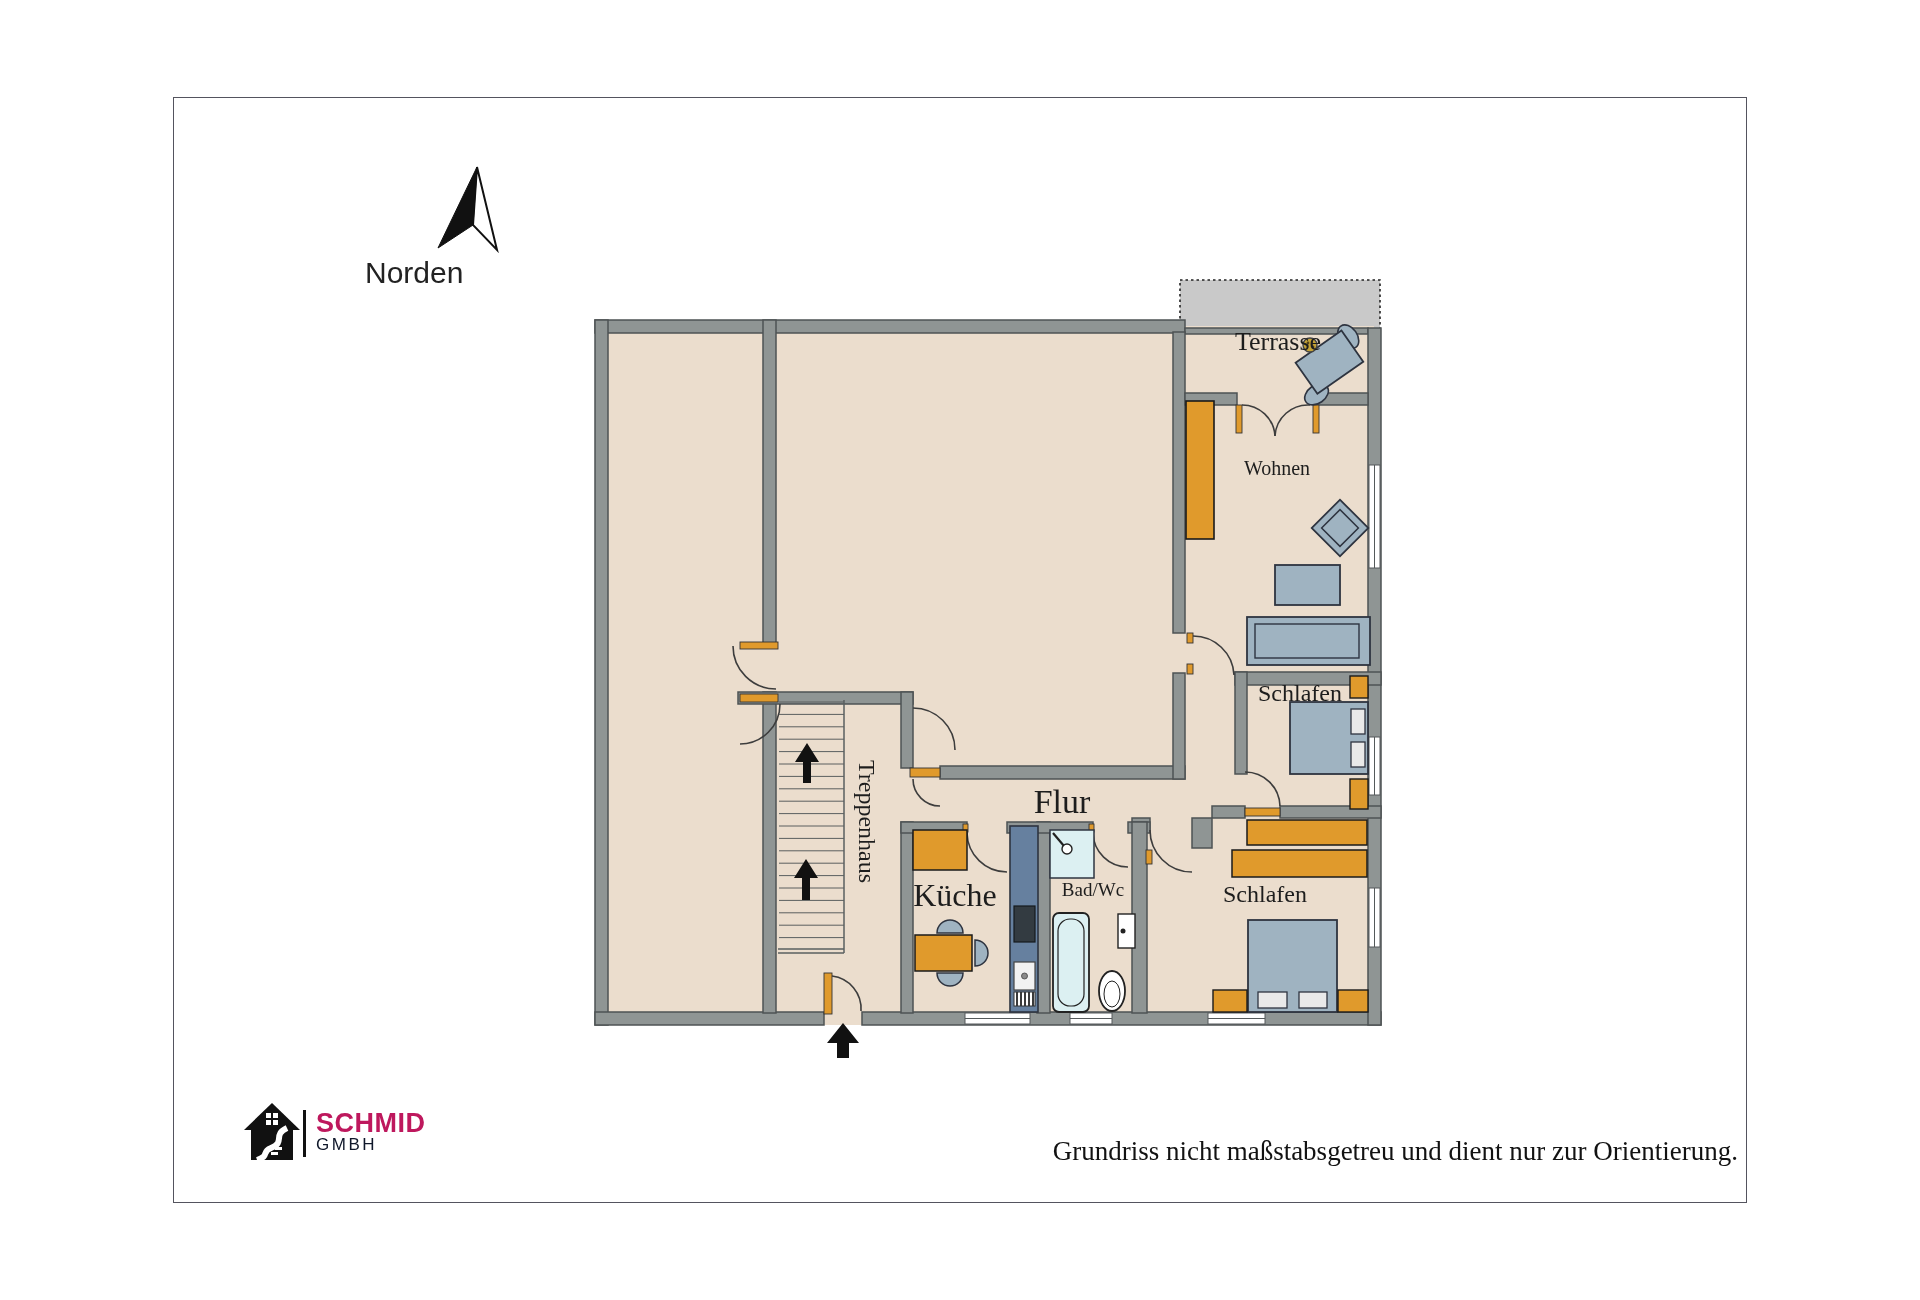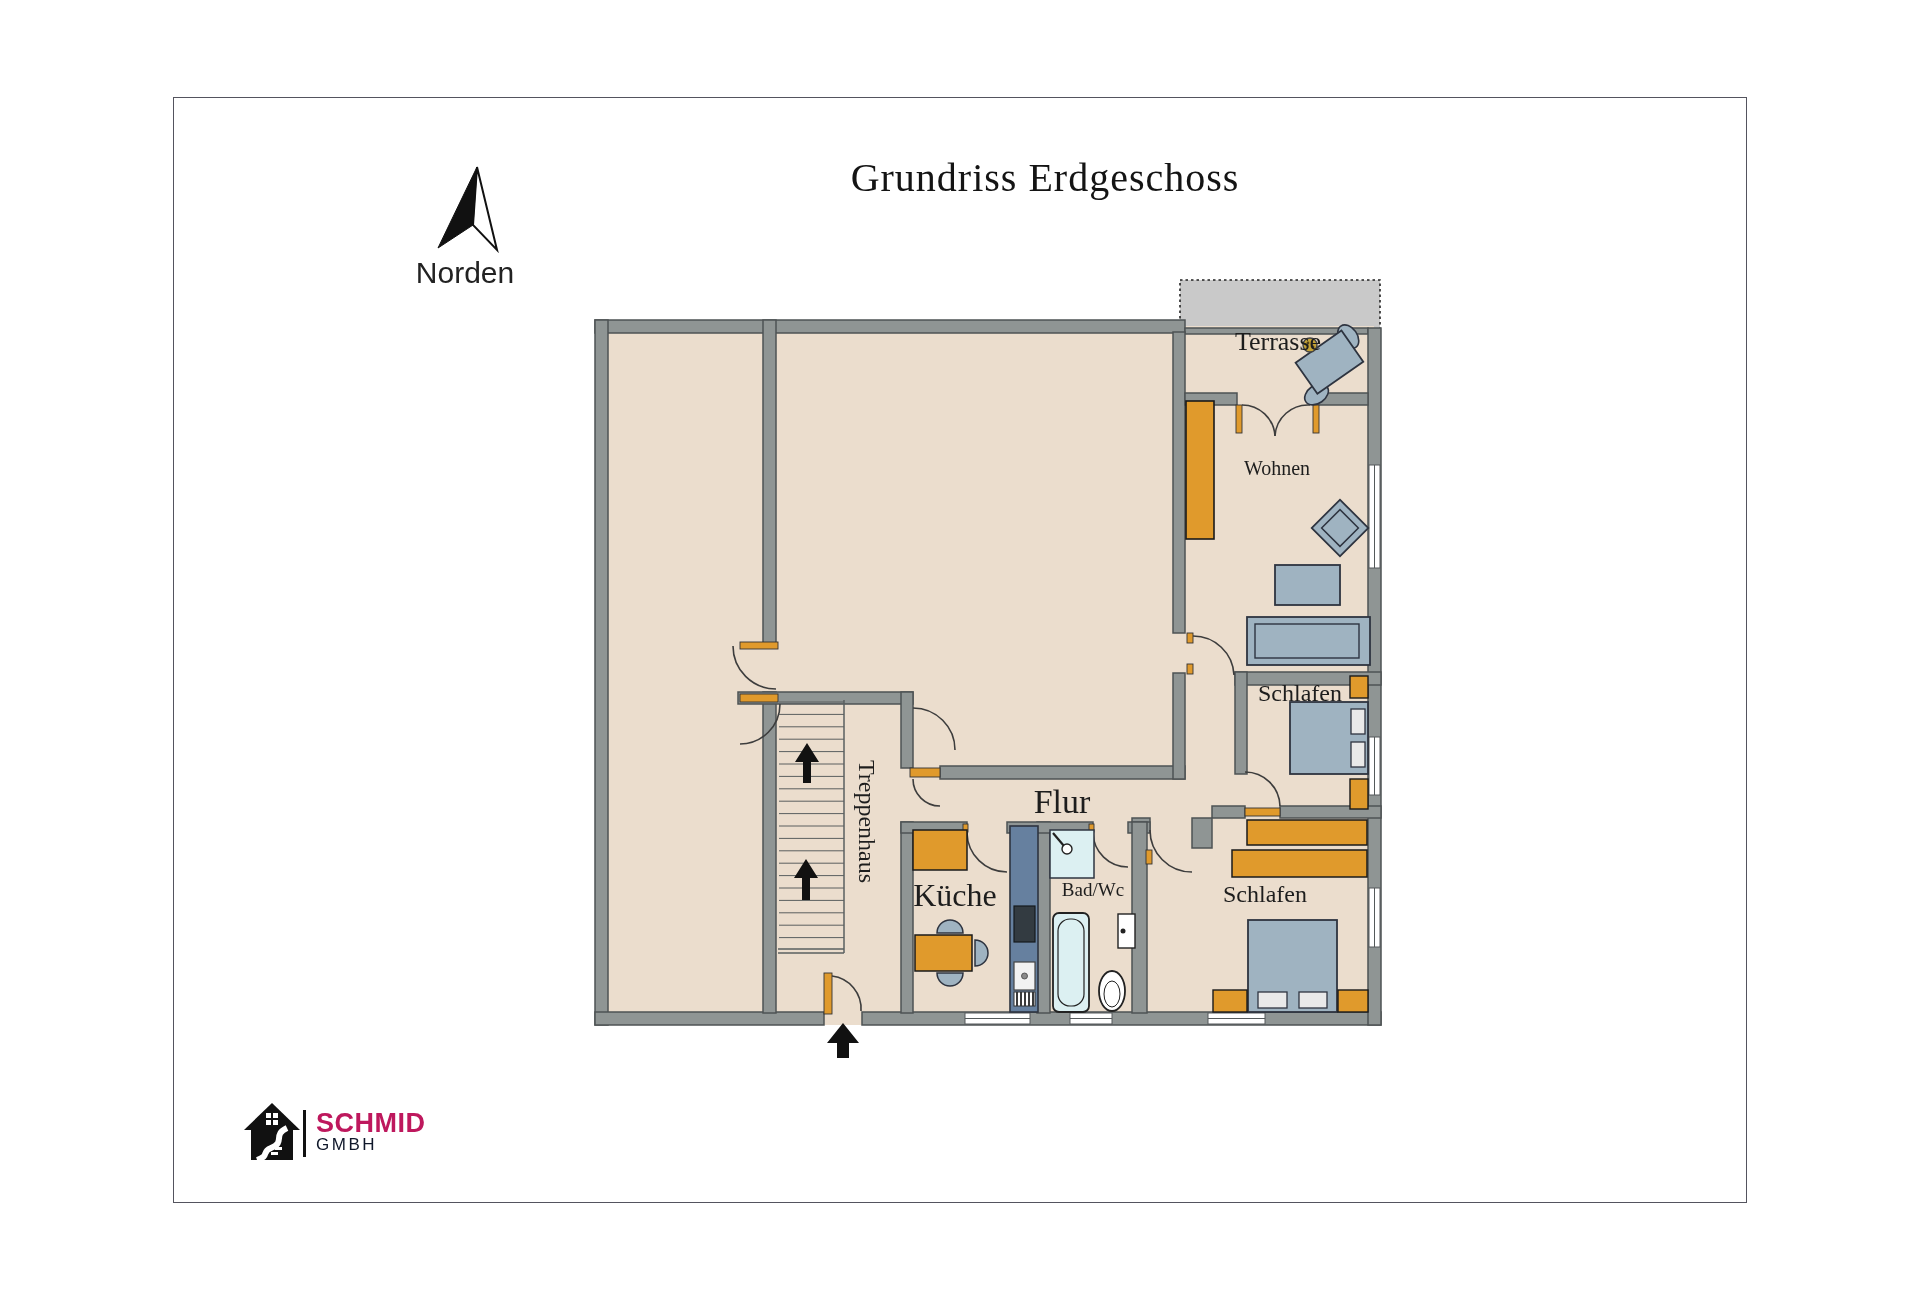--- a/index.html
+++ b/index.html
@@ -2,21 +2,21 @@
 <html><head>
 <meta charset="utf-8">
 <style>
   html,body{margin:0;padding:0;background:#ffffff;}
   .canvas{position:relative;width:1920px;height:1300px;background:#ffffff;overflow:hidden;
           font-family:"Liberation Serif","DejaVu Serif",serif;color:#1a1a1a;}
   .frame{position:absolute;left:173px;top:97px;width:1572px;height:1104px;
          border:1.6px solid #54545e;}
   .page-title{position:absolute;left:645px;top:154px;width:800px;text-align:center;
               font-size:40px;letter-spacing:1px;color:#141414;}
-  .compass-label{position:absolute;left:365px;top:256px;width:200px;text-align:center;
+  .compass-label{position:absolute;left:365px;top:256px;width:200px;
                  font-family:"Liberation Sans","DejaVu Sans",sans-serif;font-size:30px;color:#222;}
   .room-label{position:absolute;text-align:center;color:#1d1d1d;white-space:nowrap;}
   .lbl-terrasse{left:1178px;top:299px;width:200px;font-size:26px;margin-top:28px;}
   .lbl-wohnen{left:1177px;top:457px;width:200px;font-size:20px;}
   .lbl-schlafen1{left:1200px;top:680px;width:200px;font-size:24px;}
   .lbl-schlafen2{left:1165px;top:881px;width:200px;font-size:24px;}
   .lbl-flur{left:1012px;top:783px;width:100px;font-size:34px;}
   .lbl-kueche{left:905px;top:877px;width:100px;font-size:32px;}
   .lbl-bad{left:1043px;top:879px;width:100px;font-size:19px;}
   .lbl-treppenhaus{left:766px;top:808px;width:200px;font-size:24px;
@@ -30,21 +30,20 @@
              font-weight:normal;font-size:17px;letter-spacing:2.5px;color:#0f172a;}
   .disclaimer{position:absolute;right:182px;top:1136px;width:840px;text-align:right;
               font-size:27px;color:#121212;}
 </style>
 </head>
 <body>
 
 <div class="canvas">
   <div class="frame"></div>
 
-  <div class="page-title">Grundriss Erdgeschoss</div>
 
   <svg class="plan-svg" width="1920" height="1300">
     <defs>
       <pattern id="vhatch" width="4" height="14" patternUnits="userSpaceOnUse">
         <rect width="4" height="14" fill="#ffffff"></rect>
         <rect width="2" height="14" fill="#3a3a3a"></rect>
       </pattern>
     </defs>
 
     <g>
@@ -252,13 +251,14 @@
       <line x1="24" y1="19" x2="36" y2="19" stroke="#111" stroke-width="2"></line>
       <path d="M 45 28 C 30 35 44 42 29 48 C 19 52 28 56 15 60" fill="none" stroke="#fff" stroke-width="6"></path>
       <rect x="29" y="52" width="7" height="3" fill="#fff"></rect>
       <rect x="33" y="47" width="7" height="3" fill="#fff"></rect>
     </g>
   </svg>
   <div class="logo-divider"></div>
   <div class="logo-name">SCHMID</div>
   <div class="logo-suffix">GMBH</div>
 
+  <div class="disclaimer">Grundriss nicht maßstabsgetreu und dient nur zur Orientierung.</div>
 </div>
 
 </body></html>

